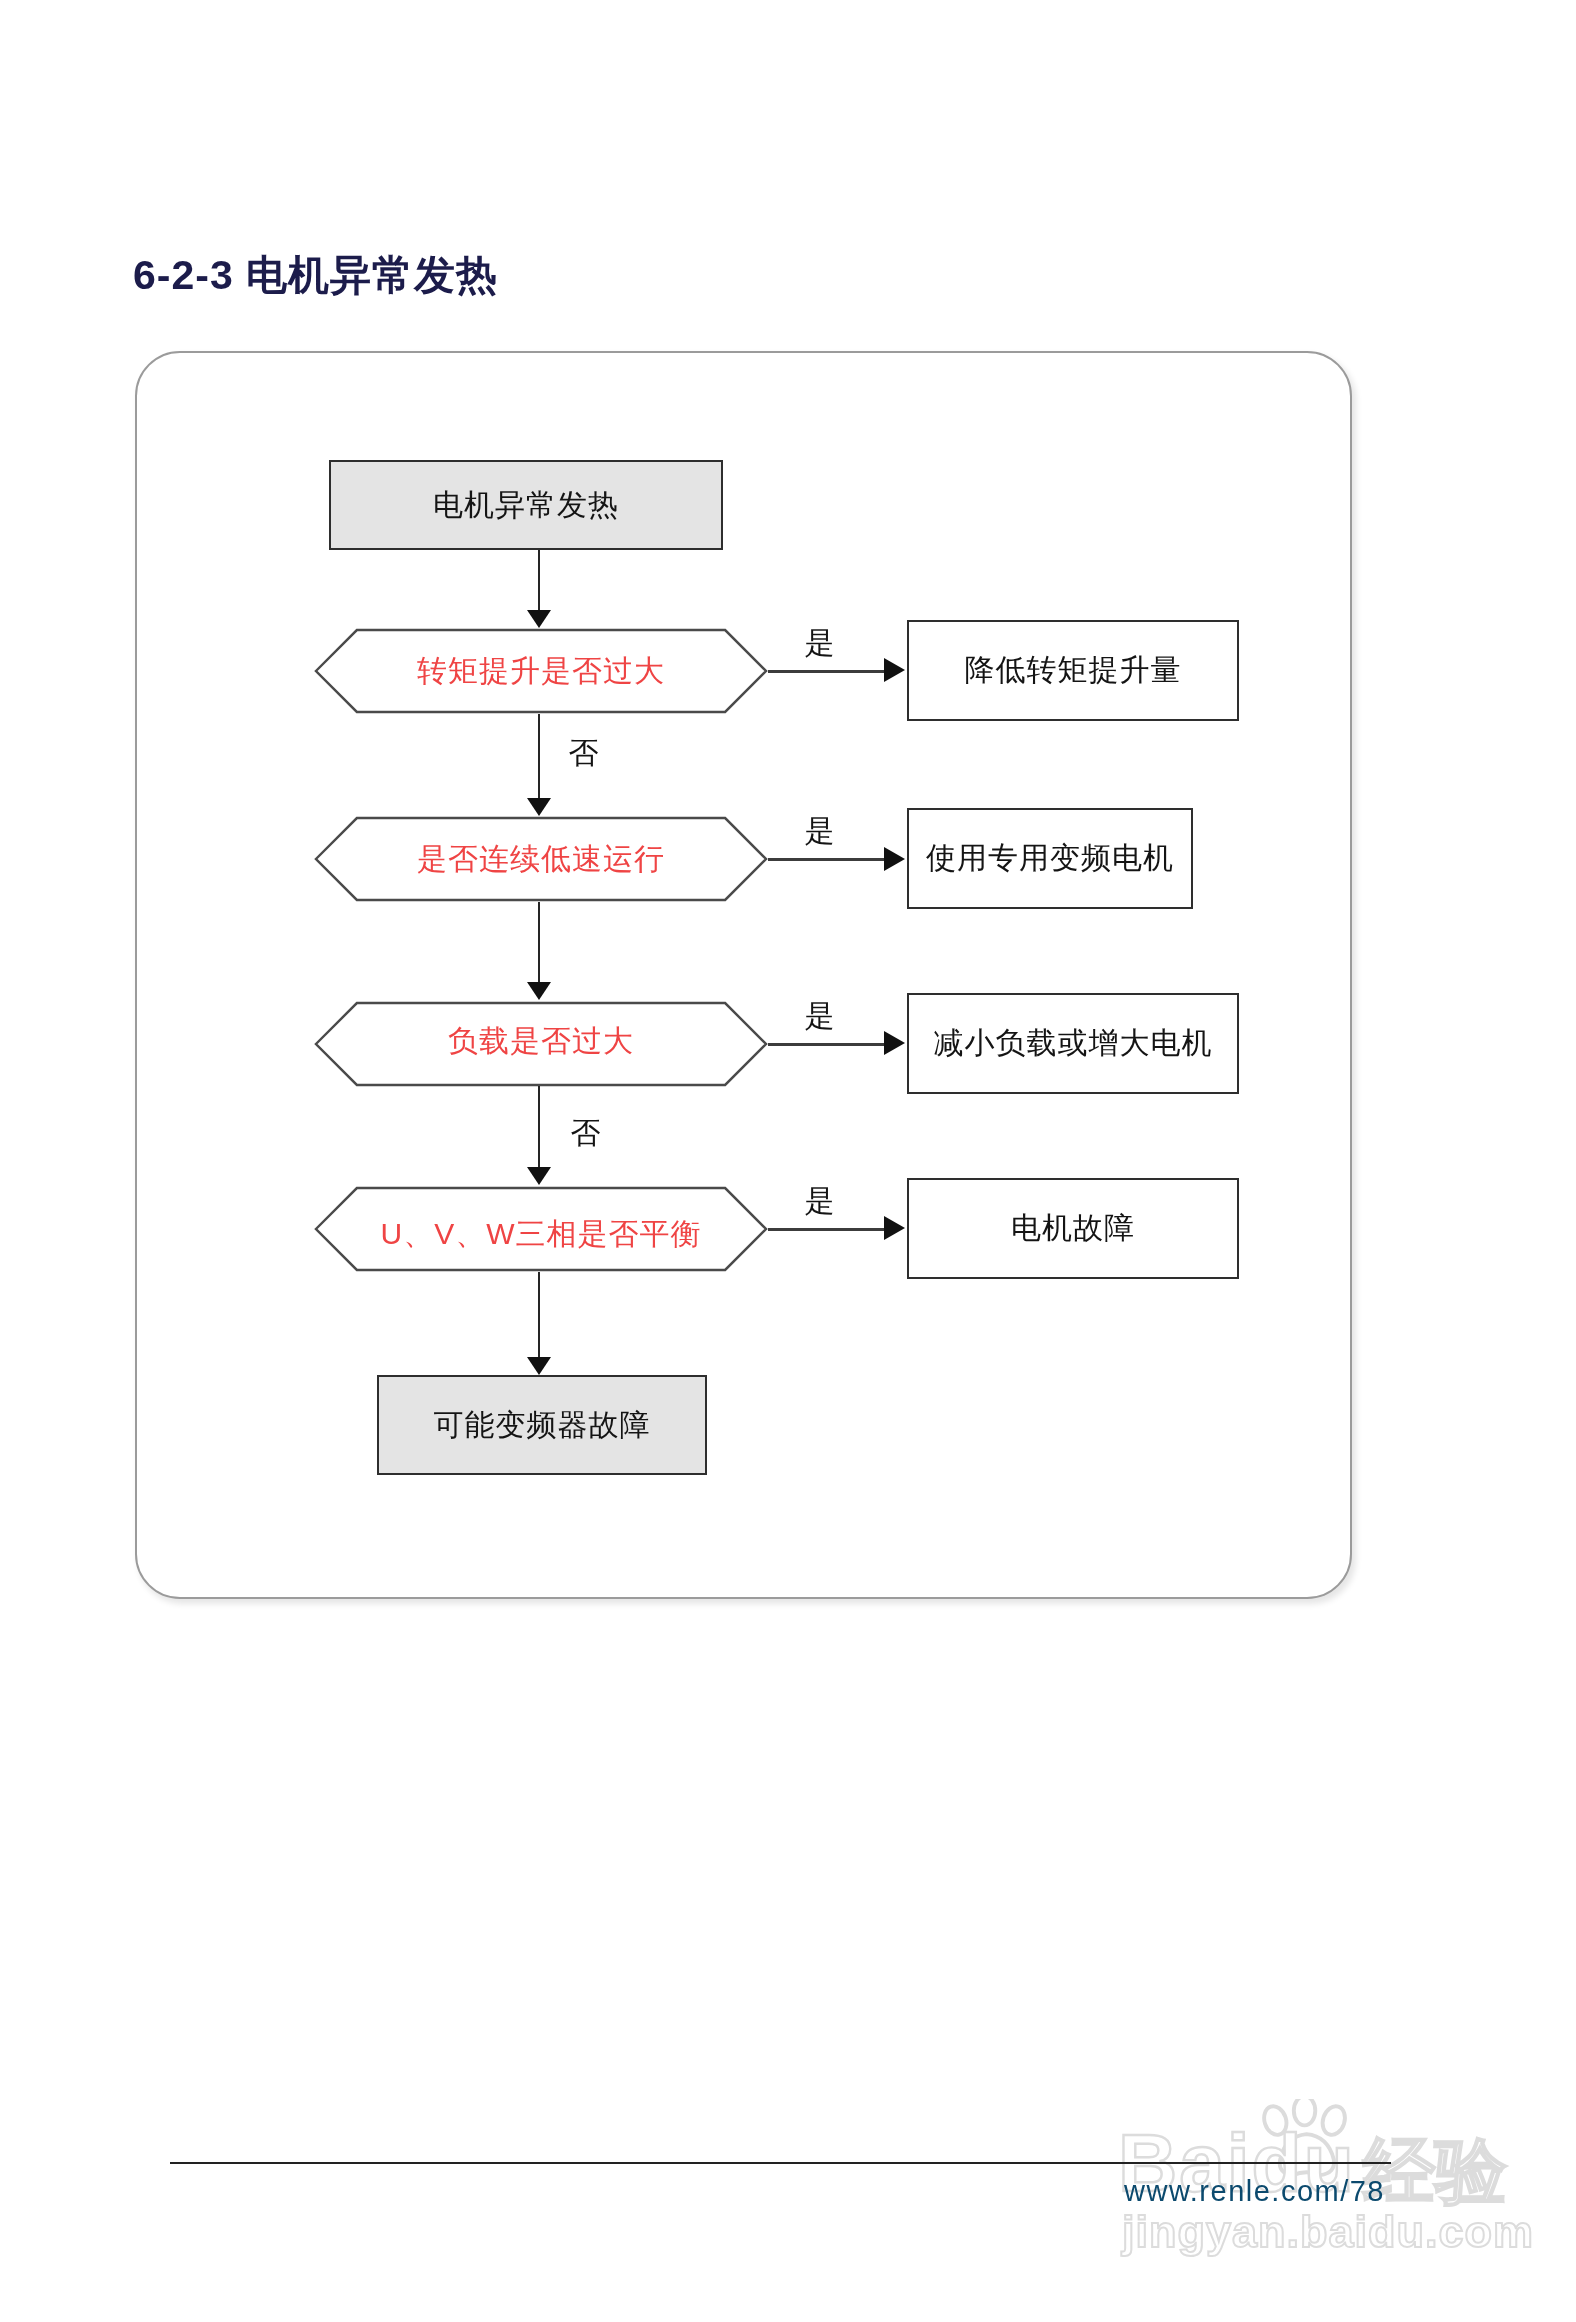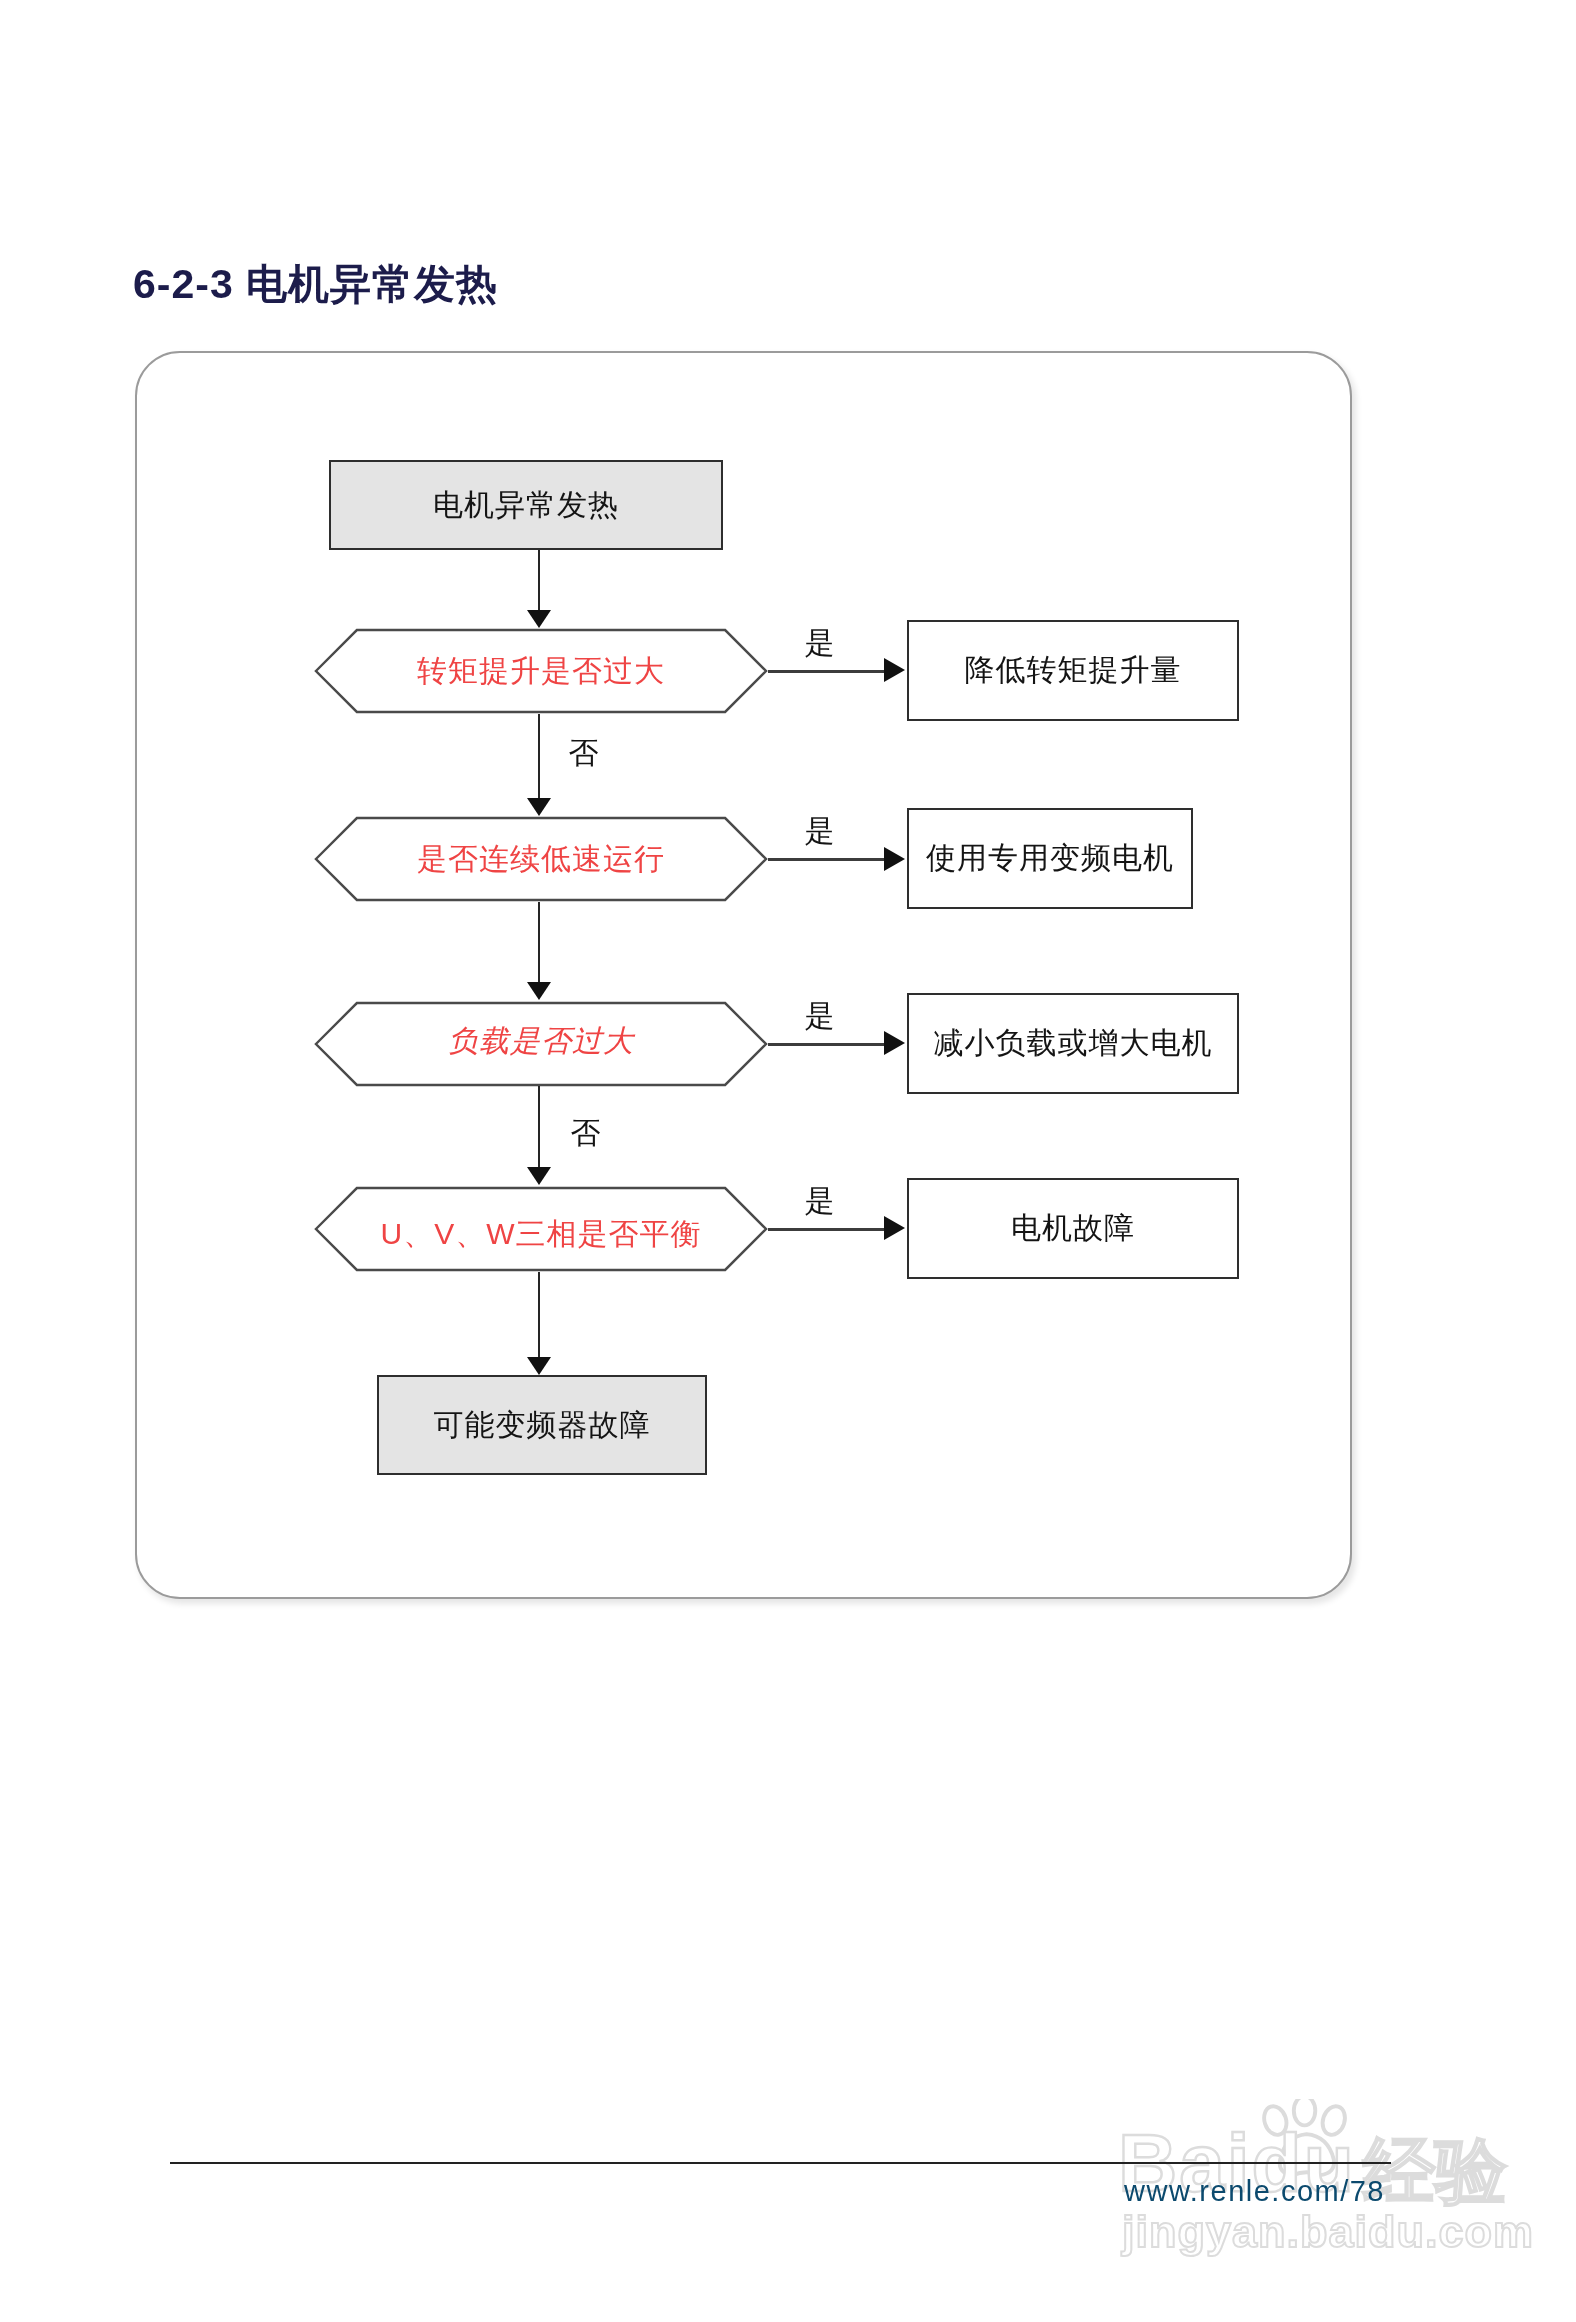--- a/index.html
+++ b/index.html
@@ -5,21 +5,20 @@
   html,body{margin:0;padding:0;}
   body{
     width:1576px;height:2322px;position:relative;background:#ffffff;
     font-family:"Liberation Sans","DejaVu Sans",sans-serif;color:#111;
     overflow:hidden;
   }
   .page-title{
     position:absolute;left:133px;top:248px;
     font-size:41px;font-weight:bold;color:#1c1c4b;letter-spacing:1px;
     white-space:nowrap;
-    margin-top:9px;
   }
   .flow-container{
     position:absolute;left:135px;top:351px;width:1213px;height:1244px;
     border:2.9px solid #9b9b9b;border-radius:45px;background:#ffffff;
     box-shadow:3.9px 4.9px 6.8px rgba(0,0,0,0.10);
   }
   .node{
     position:absolute;display:flex;align-items:center;justify-content:center;
     font-size:30px;color:#141414;text-align:center;box-sizing:border-box;
     letter-spacing:1px;
@@ -96,21 +95,21 @@
 </div>
 
 <div class="branch-label" style="left:800px;top:811px;">是</div>
 <div class="hline" style="left:768px;top:858px;width:119px;"></div>
 <div class="head-right" style="left:884px;top:847px;"></div>
 <div class="node rect-white" style="left:907px;top:808px;width:286px;height:101px;">使用专用变频电机</div>
 
 <div class="vline" style="left:538px;top:902px;height:83px;"></div>
 <div class="head-down" style="left:527px;top:982px;"></div>
 
-<div class="hex" style="left:314px;top:1001px;width:454px;height:81px;font-style:italic;">
+<div class="hex" style="left:314px;top:1001px;width:454px;height:81px;">
   <svg width="454" height="86" viewBox="0 0 466 88">
     <polygon points="2,44 44,2 422,2 464,44 422,86 44,86" fill="#ffffff" stroke="#4a4a4a" stroke-width="2.5"></polygon>
   </svg>
   <div class="hex-label">负载是否过大</div>
 </div>
 
 <div class="branch-label" style="left:800px;top:996px;">是</div>
 <div class="hline" style="left:768px;top:1043px;width:119px;"></div>
 <div class="head-right" style="left:884px;top:1031px;"></div>
 <div class="node rect-white" style="left:907px;top:993px;width:332px;height:101px;">减小负载或增大电机</div>

